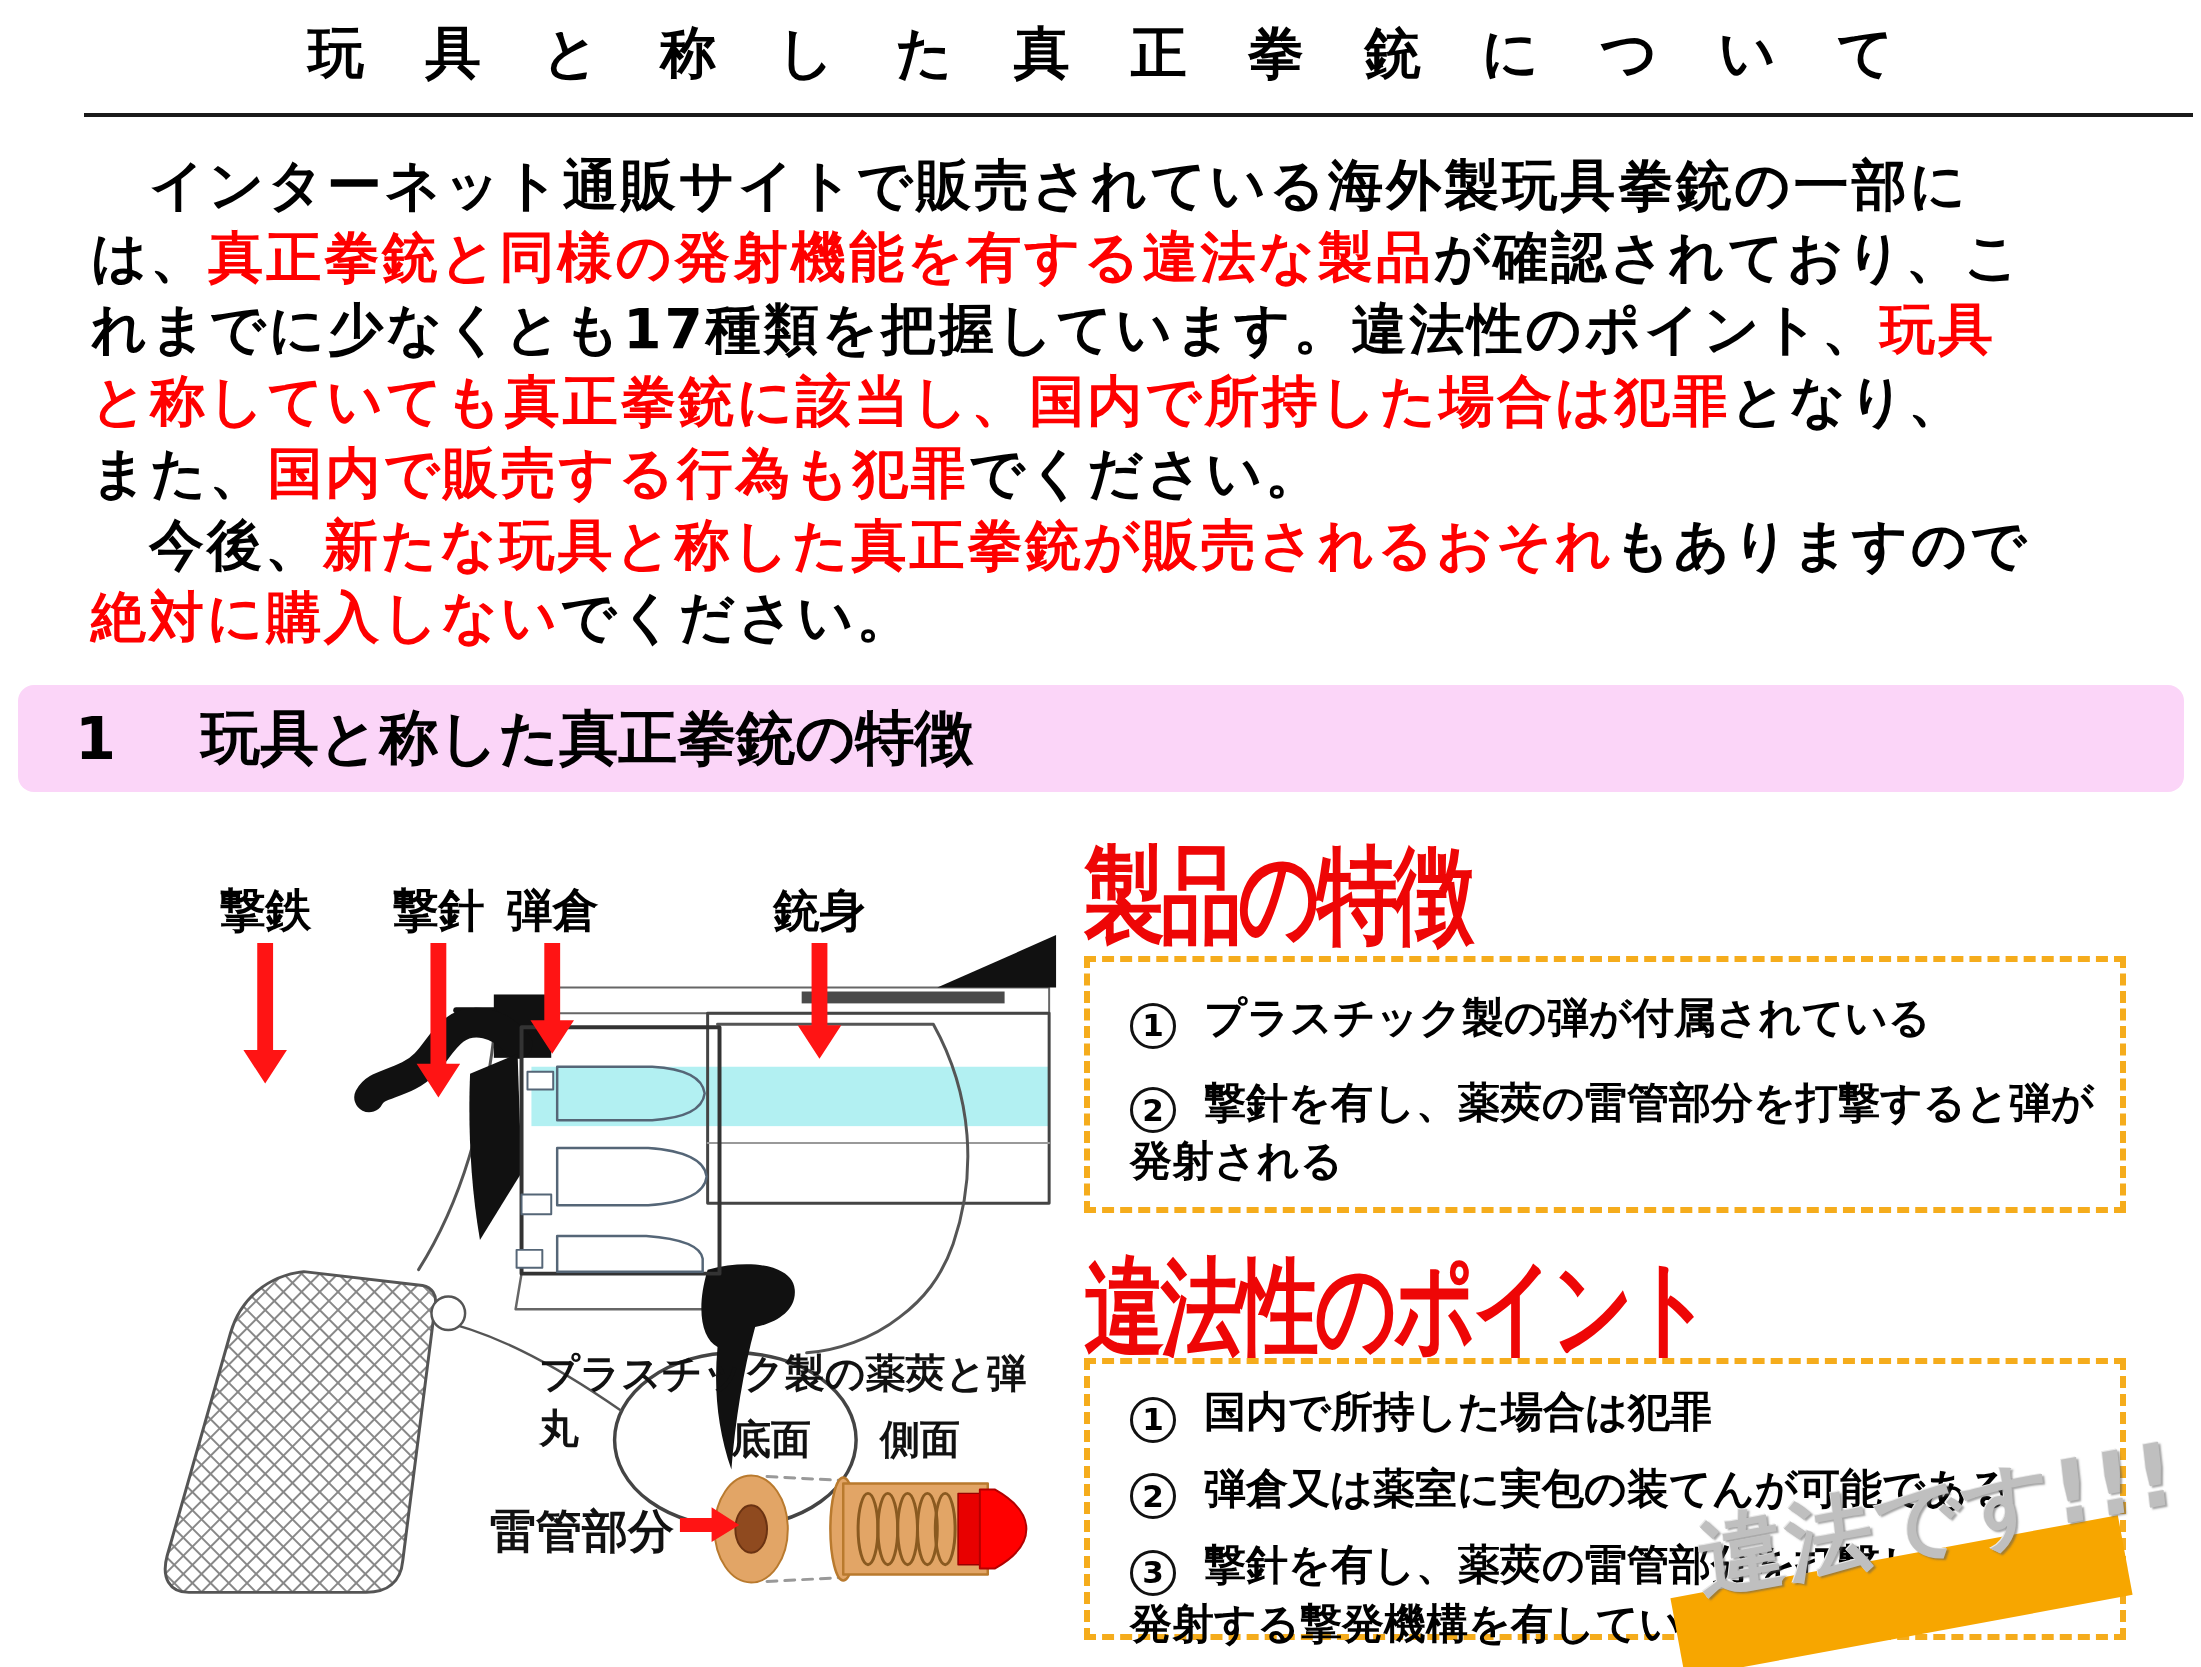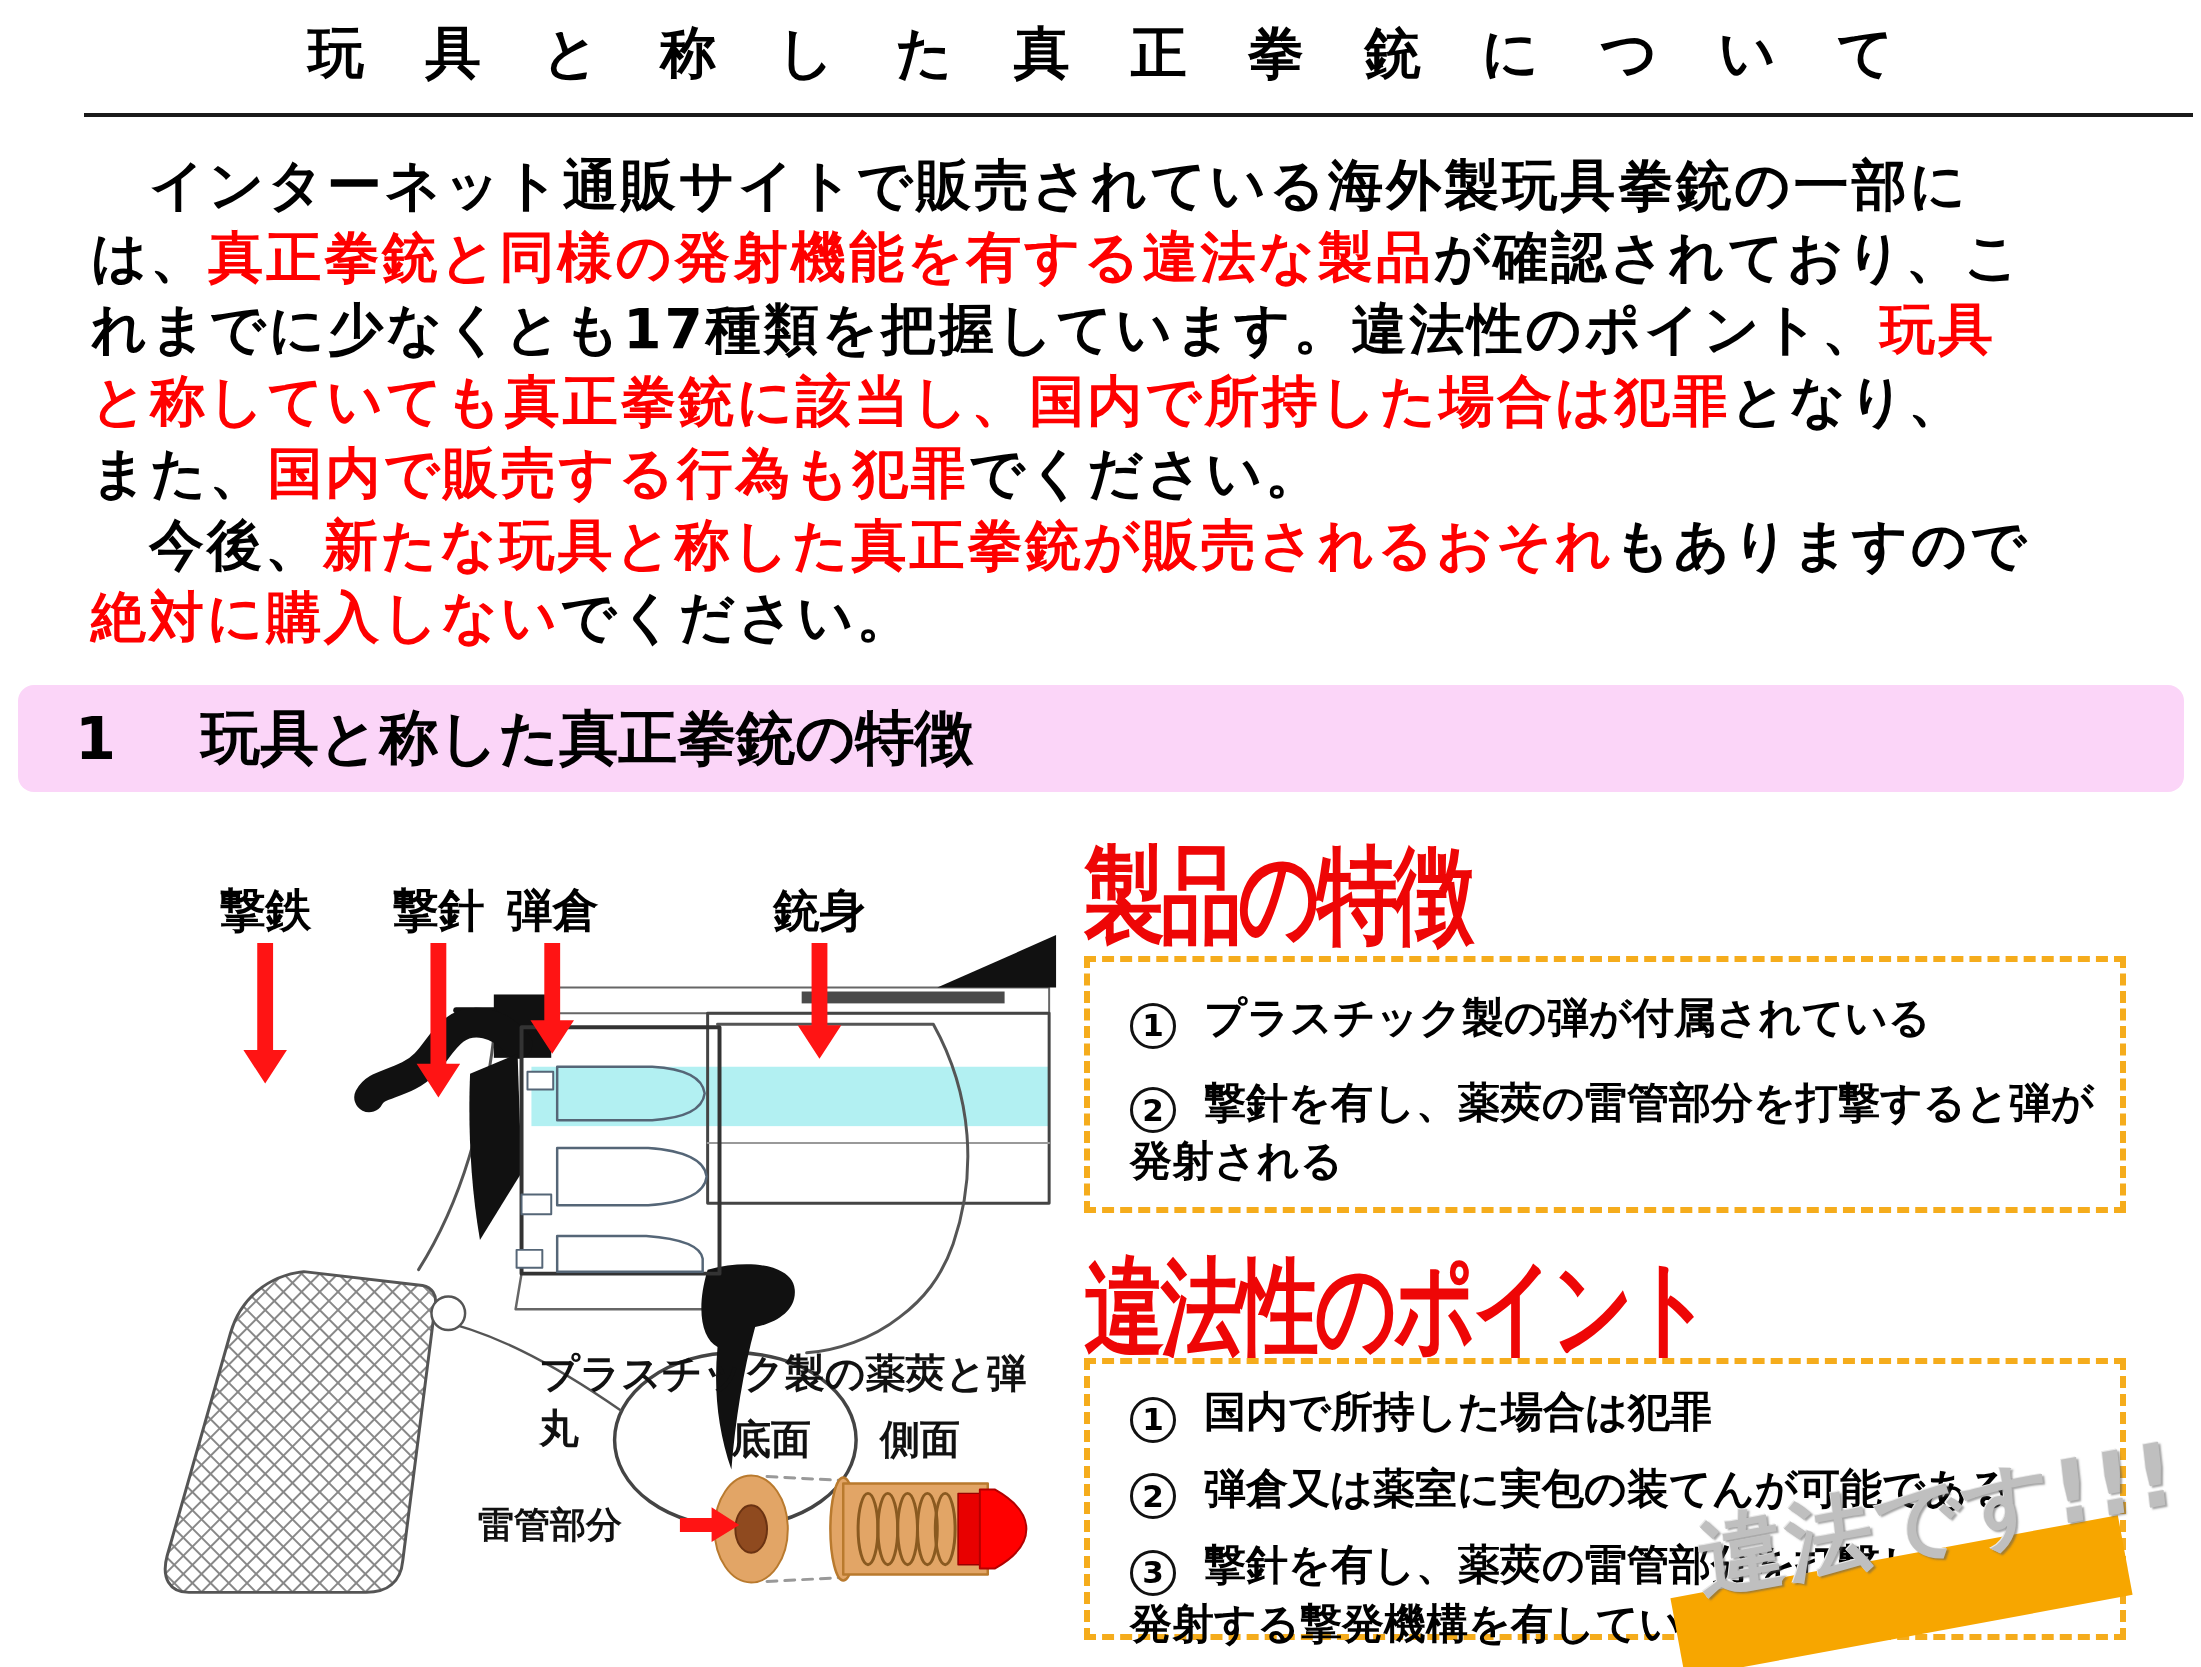--- a/index.html
+++ b/index.html
@@ -35,21 +35,21 @@
   .sec-title{margin-left:85px;}
   
   .diagram{position:absolute; left:74px; top:846px; width:1000px; height:782px;}
   .diagram svg{position:absolute; left:0; top:0;}
   .part-label{
     position:absolute; top:34px; width:119px; text-align:center;
     font-size:46px; color:#000; white-space:nowrap;
   }
   .cart-title{position:absolute; left:465px; top:500px; width:495px; font-size:40px;}
   .cart-label{position:absolute; top:566px; width:119px; text-align:right; font-size:40px;}
-  .cart-primer{position:absolute; left:404px; top:655px; width:186px; text-align:left; font-size:36px; white-space:nowrap;}
+  .cart-primer{position:absolute; left:416px; top:655px; width:186px; text-align:left; font-size:46px; white-space:nowrap;}
   
   .pop-heading{
     position:absolute; left:1084px; margin:0;
     font-size:85px; font-weight:900; color:var(--heading-red);
     letter-spacing:-4px; white-space:nowrap;
     transform:scale(0.95,1.25); transform-origin:left top;
   }
   #features-heading{top:824px;}
   #illegality-heading{top:1236px;}
   .dash-box{

